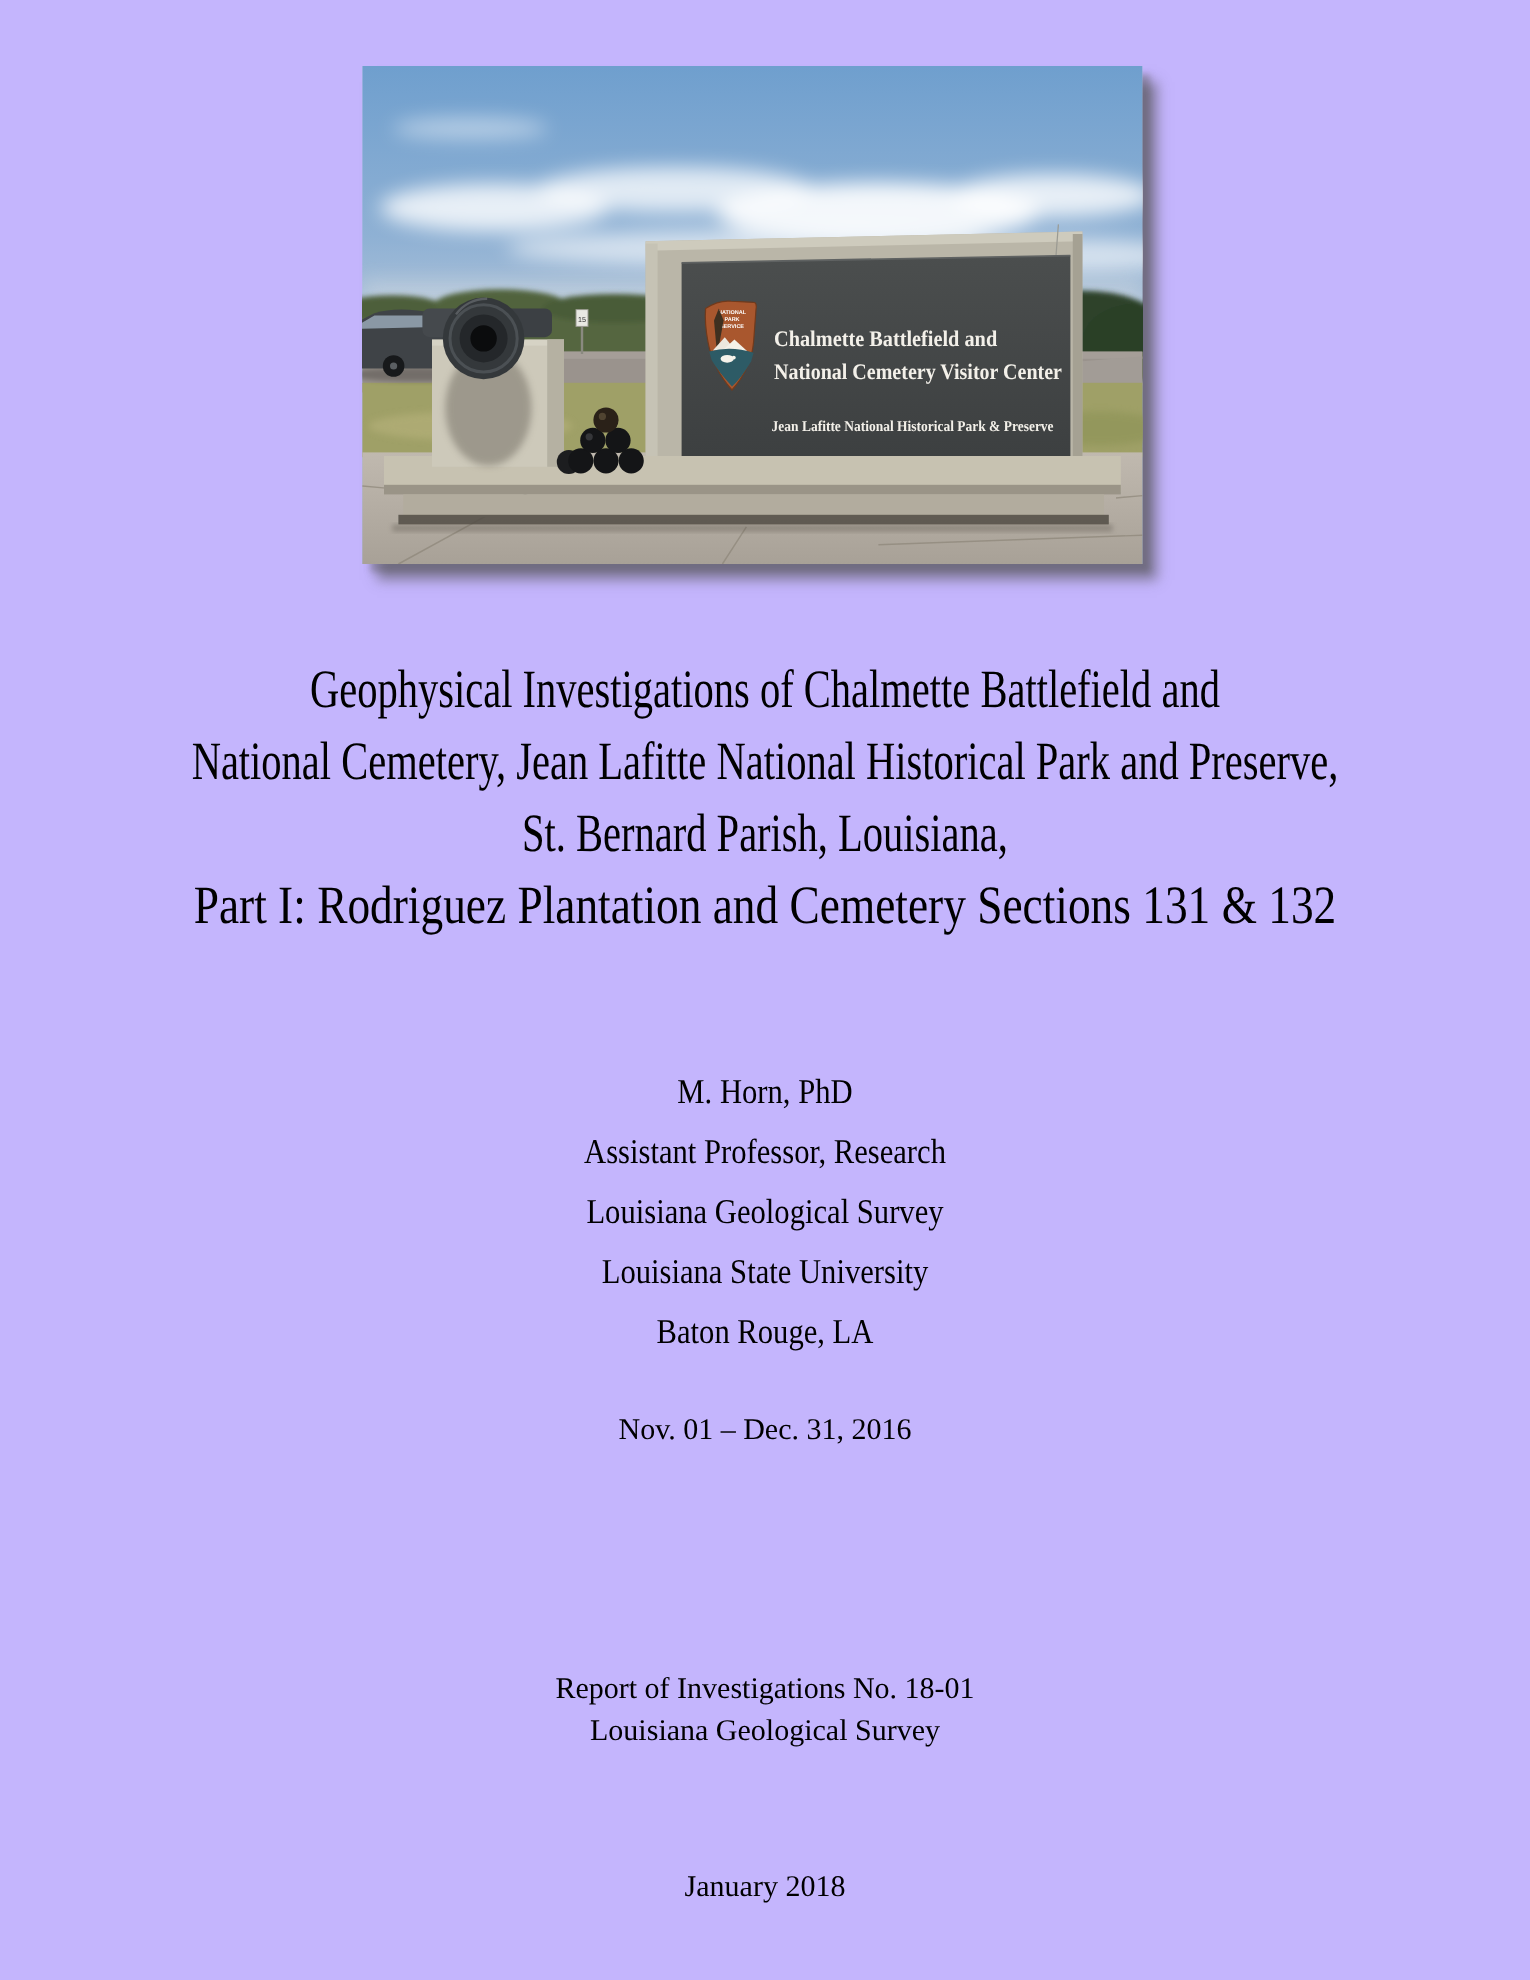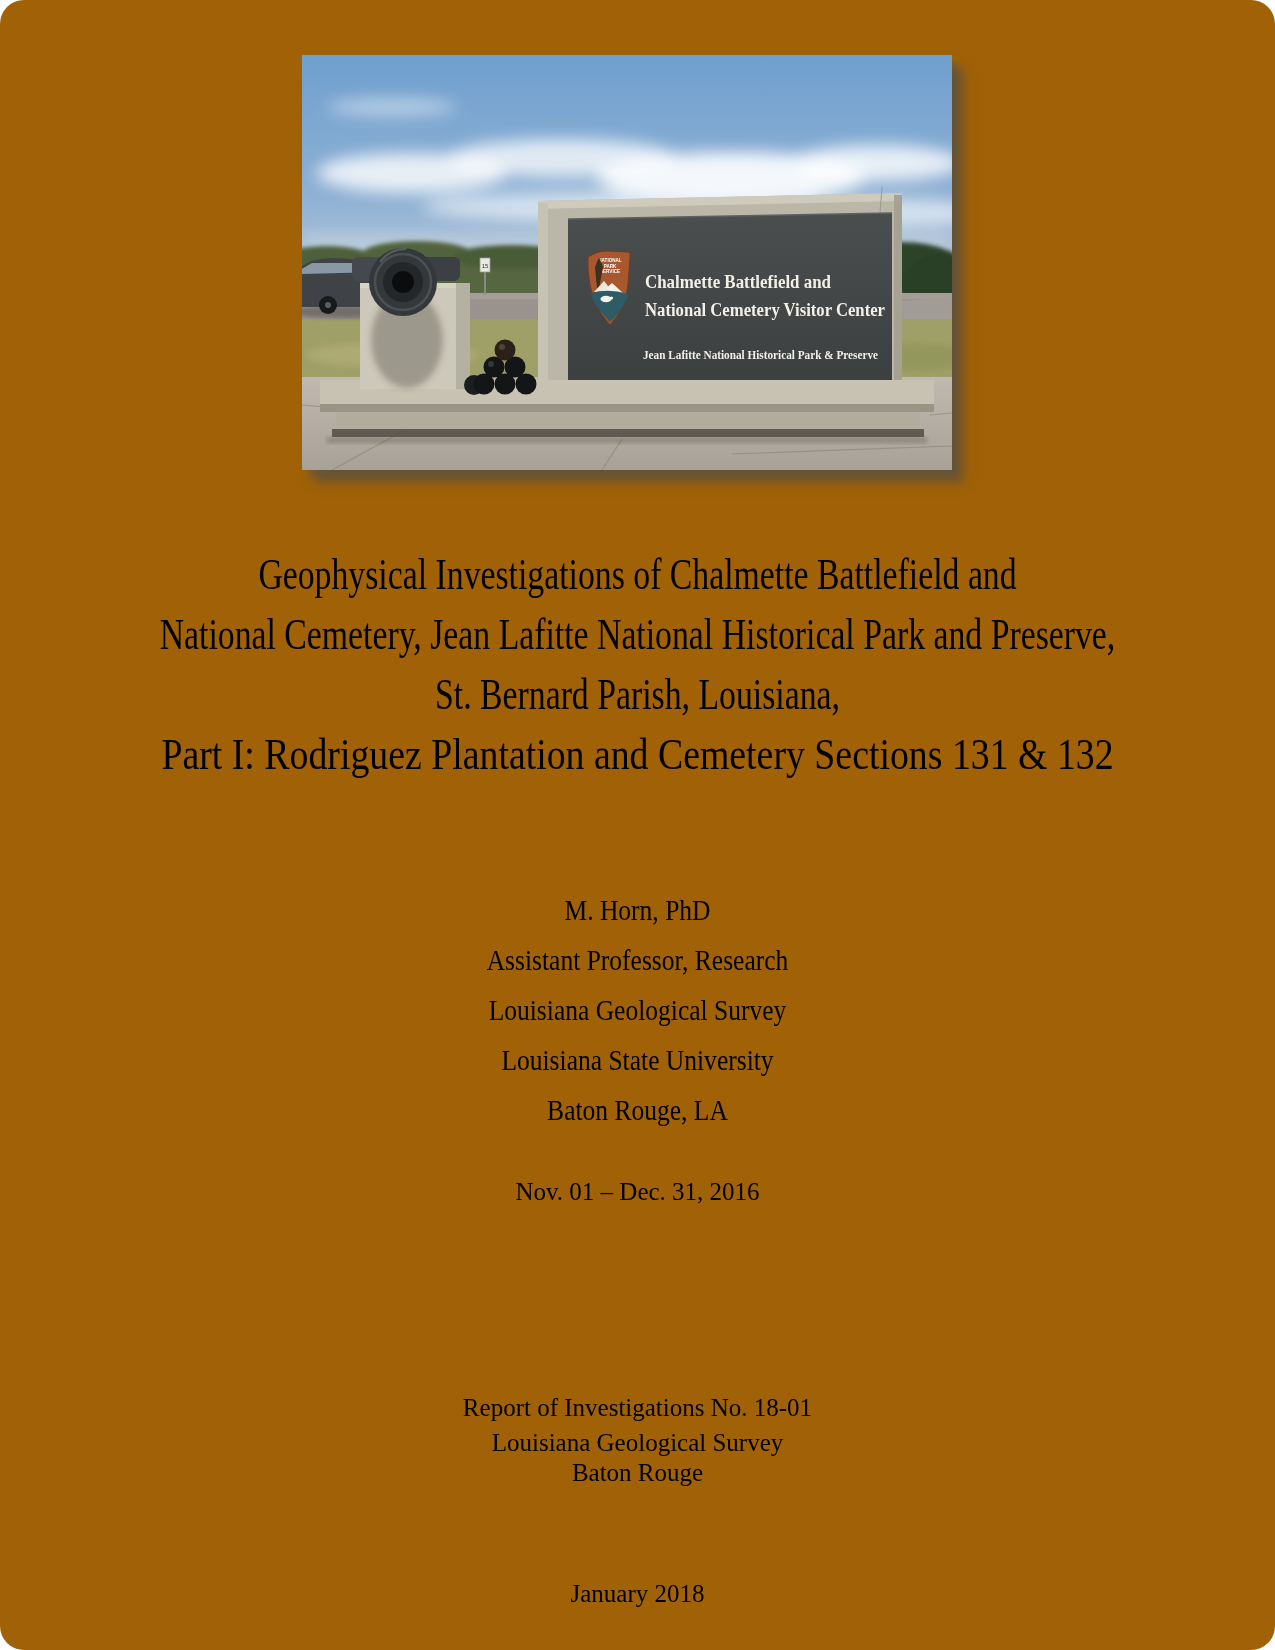--- a/index.html
+++ b/index.html
@@ -1,23 +1,22 @@
 <!DOCTYPE html>
 <html><head>
 <meta charset="utf-8">
 <style>
   html,body{margin:0;padding:0;background:#ffffff;}
   .page{
     position:relative;
     width:1275px;height:1650px;
-    background:#a16207;
+    background:#c4b5fd;
     font-family:"Liberation Serif", serif;
     color:#000;
     overflow:hidden;
-    border-radius:24px;
   }
   .photo-wrap{
     position:absolute;left:302px;top:55px;width:650px;height:415px;
     box-shadow:12px 13px 10px rgba(75,75,75,.55), 6px 7px 5px rgba(90,90,90,.35);
     background:#9cb8d6;
   }
   .photo-wrap svg{display:block;width:650px;height:415px;}
 
   .center-block{position:absolute;left:0;width:1275px;text-align:center;}
 
@@ -36,21 +35,21 @@
 
   .study-block{top:1177px;}
   .study-line{font-size:25px;line-height:30px;white-space:nowrap;}
 
   .report-block{top:1392px;}
   .report-line{font-size:25px;line-height:32px;white-space:nowrap;}
 
   .publisher-block{top:1428px;}
   .publisher-line{font-size:25px;line-height:30px;white-space:nowrap;}
 
-  .date-block{top:1557px;margin-top:21px;}
+  .date-block{top:1557px;}
   .date-line{font-size:25px;line-height:32px;white-space:nowrap;}
 
   .sign-text{font-family:"Liberation Serif", serif;font-weight:bold;fill:#f3f0e9;}
   .logo-text{font-family:"Liberation Sans", sans-serif;font-weight:bold;fill:#ffffff;}
 </style>
 </head>
 <body>
 
 <div class="page">
 
@@ -228,20 +227,19 @@
   <div class="center-block study-block">
     <div class="study-line">Nov. 01 – Dec. 31, 2016</div>
   </div>
 
   <div class="center-block report-block">
     <div class="report-line">Report of Investigations No. 18-01</div>
   </div>
 
   <div class="center-block publisher-block">
     <div class="publisher-line">Louisiana Geological Survey</div>
-    <div class="publisher-line">Baton Rouge</div>
   </div>
 
   <div class="center-block date-block">
     <div class="date-line">January 2018</div>
   </div>
 
 </div>
 
 </body></html>

